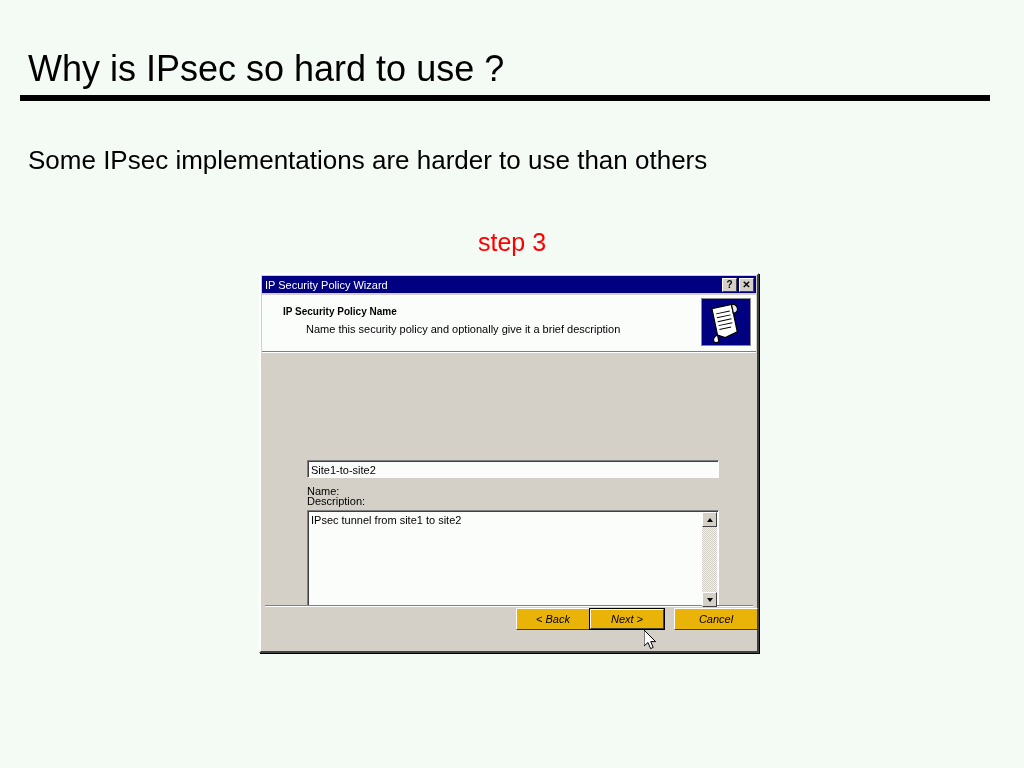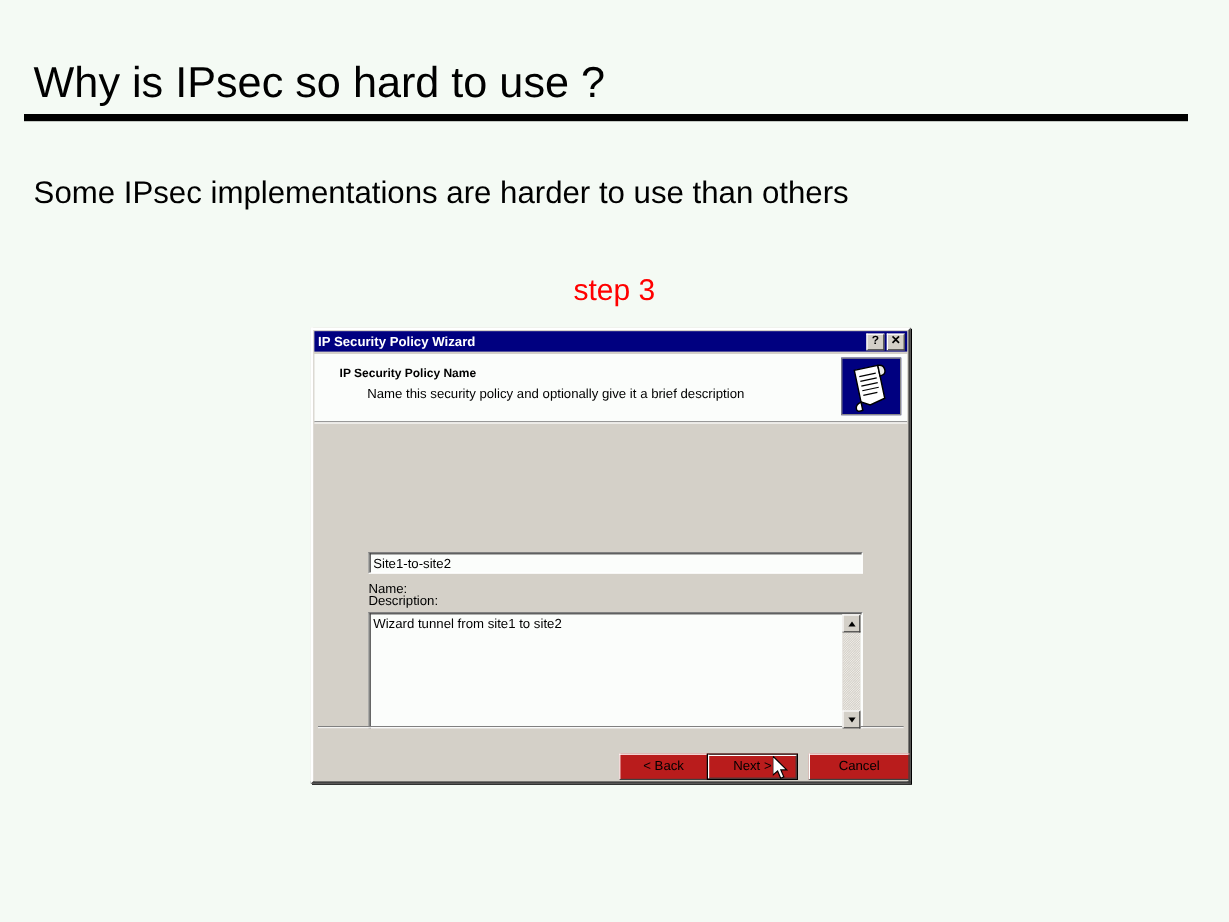--- a/index.html
+++ b/index.html
@@ -75,21 +75,21 @@
     height: 17px;
     background: #000080;
     display: flex;
     align-items: center;
     padding: 0 2px 0 3px;
     margin: 1px 1px 0 1px;
   }
   #titlebar-text {
     color: #ffffff;
     font-size: 11px;
-    font-weight: bold;
+    font-weight: normal;
     flex: 1;
     white-space: nowrap;
     overflow: hidden;
   }
   .tb-btn {
     width: 15px;
     height: 14px;
     background: #d4d0c8;
     border-top: 1px solid #ffffff;
     border-left: 1px solid #ffffff;
@@ -257,35 +257,36 @@
     box-sizing: border-box;
   }
   #dlg-footer {
     position: relative;
     margin: 0 1px;
     height: 44px;
     background: #d4d0c8;
   }
   .dlg-btn {
     position: absolute;
-    top: 21px;
+    top: 1px;
     height: 22px;
-    background: #b91c1c;
+    background: #eab308;
     border-top: 1px solid #ffffff;
     border-left: 1px solid #ffffff;
     border-right: 1px solid #404040;
     border-bottom: 1px solid #404040;
     font-family: "Liberation Sans", sans-serif;
     font-size: 11px;
     color: #000000;
     display: flex;
     align-items: center;
     justify-content: center;
     box-sizing: border-box;
     cursor: default;
+    font-style: italic;
   }
   #btn-back  { left: 254px; width: 74px; }
   #btn-next  { left: 327px; width: 76px; border: 1px solid #000000; }
   #btn-next .inner {
     width: 100%;
     height: 100%;
     border-top: 1px solid #ffffff;
     border-left: 1px solid #ffffff;
     border-right: 1px solid #404040;
     border-bottom: 1px solid #404040;
@@ -349,21 +350,21 @@
 
     <div class="field-label" id="name-label">Name:</div>
 
     <div class="sunken-field" id="name-input">
       <span id="name-value">Site1-to-site2</span>
     </div>
 
     <div class="field-label" id="desc-label">Description:</div>
 
     <div class="sunken-field" id="desc-box">
-      <span id="desc-value">Wizard tunnel from site1 to site2</span>
+      <span id="desc-value">IPsec tunnel from site1 to site2</span>
 
       <div id="desc-scrollbar">
         <div class="sb-arrow" id="sb-up">
           <span class="tri tri-up"></span>
         </div>
         <div class="sb-arrow" id="sb-down">
           <span class="tri tri-down"></span>
         </div>
       </div>
     </div>

